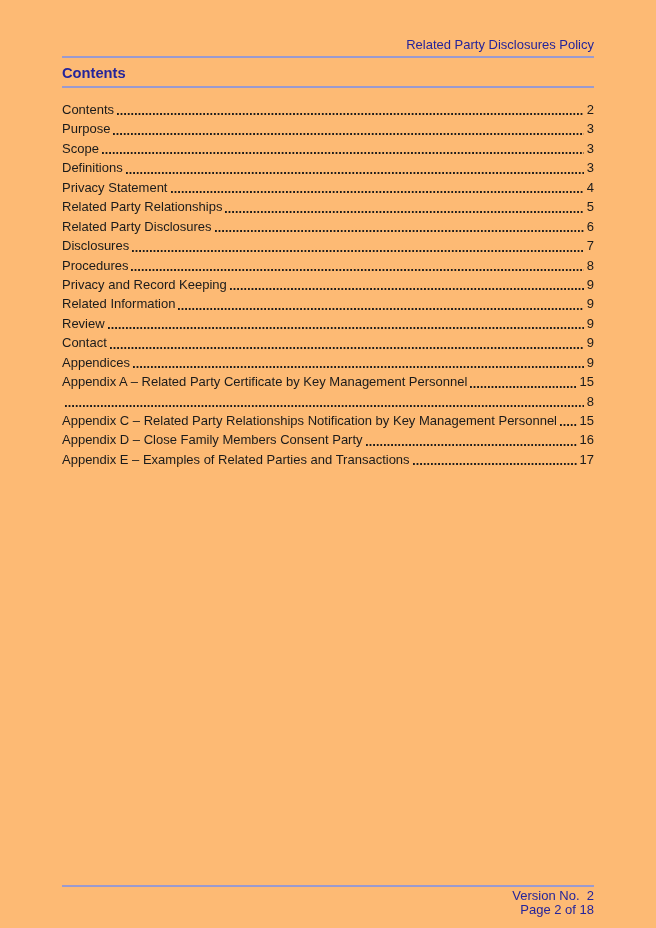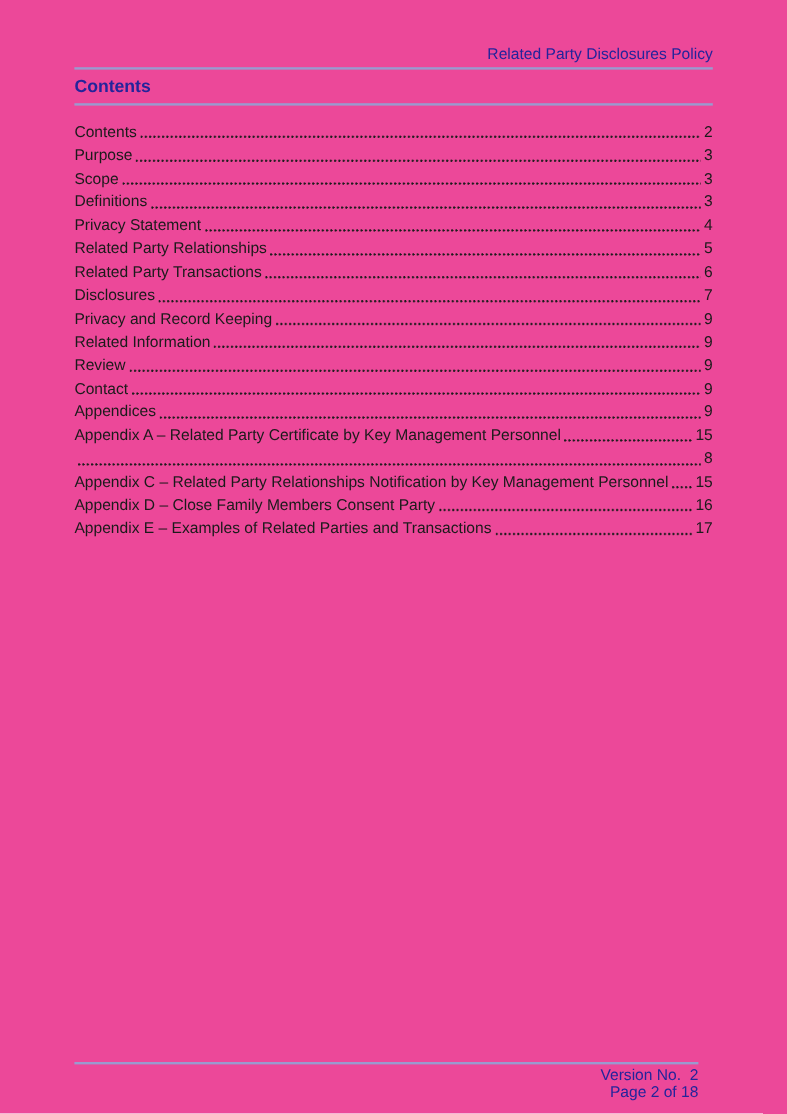--- a/index.html
+++ b/index.html
@@ -4,21 +4,21 @@
 <style>
   html, body {
     margin: 0;
     padding: 0;
     background: #ffffff;
   }
   .page {
     position: relative;
     width: 656px;
     height: 928px;
-    background: #ec4899;
+    background: #fdba74;
     font-family: "Liberation Sans", sans-serif;
     overflow: hidden;
     box-sizing: border-box;
   }
   .header {
     margin: 0 62px;
     padding-top: 37px;
     padding-bottom: 4px;
     border-bottom: 2px solid var(--rule, #9a9acf);
   }
@@ -69,21 +69,21 @@
     background-repeat: repeat-x;
   }
   .toc-page {
     white-space: nowrap;
     flex: 0 0 auto;
     text-align: right;
   }
   .footer {
     position: absolute;
     left: 62px;
-    right: 74px;
+    right: 62px;
     bottom: 11px;
     border-top: 2px solid var(--rule, #9a9acf);
     padding-top: 2px;
     text-align: right;
     color: var(--navy, #24249b);
     font-size: 13px;
     line-height: 14px;
   }
   .footer-line {
     white-space: pre;
@@ -131,31 +131,36 @@
     <span class="toc-page">4</span>
   </div>
 
   <div class="toc-row">
     <span class="toc-label">Related Party Relationships</span>
     <span class="toc-leader"></span>
     <span class="toc-page">5</span>
   </div>
 
   <div class="toc-row">
-    <span class="toc-label">Related Party Transactions</span>
+    <span class="toc-label">Related Party Disclosures</span>
     <span class="toc-leader"></span>
     <span class="toc-page">6</span>
   </div>
 
   <div class="toc-row">
     <span class="toc-label">Disclosures</span>
     <span class="toc-leader"></span>
     <span class="toc-page">7</span>
   </div>
 
+  <div class="toc-row">
+    <span class="toc-label">Procedures</span>
+    <span class="toc-leader"></span>
+    <span class="toc-page">8</span>
+  </div>
 
   <div class="toc-row">
     <span class="toc-label">Privacy and Record Keeping</span>
     <span class="toc-leader"></span>
     <span class="toc-page">9</span>
   </div>
 
   <div class="toc-row">
     <span class="toc-label">Related Information</span>
     <span class="toc-leader"></span>

